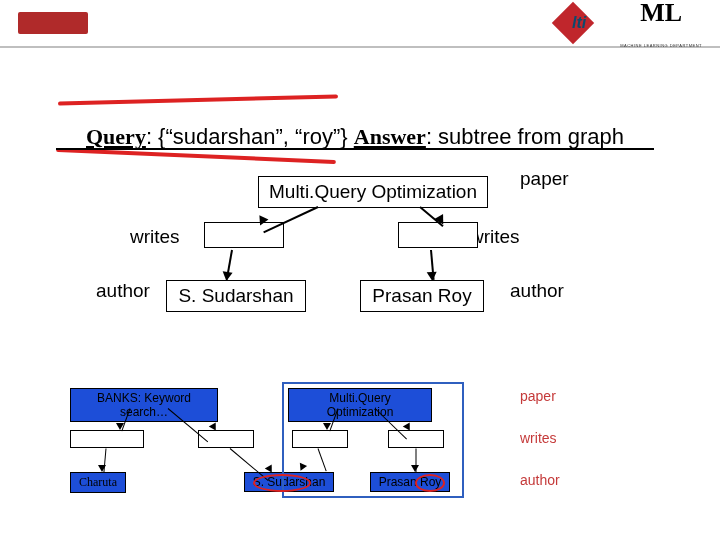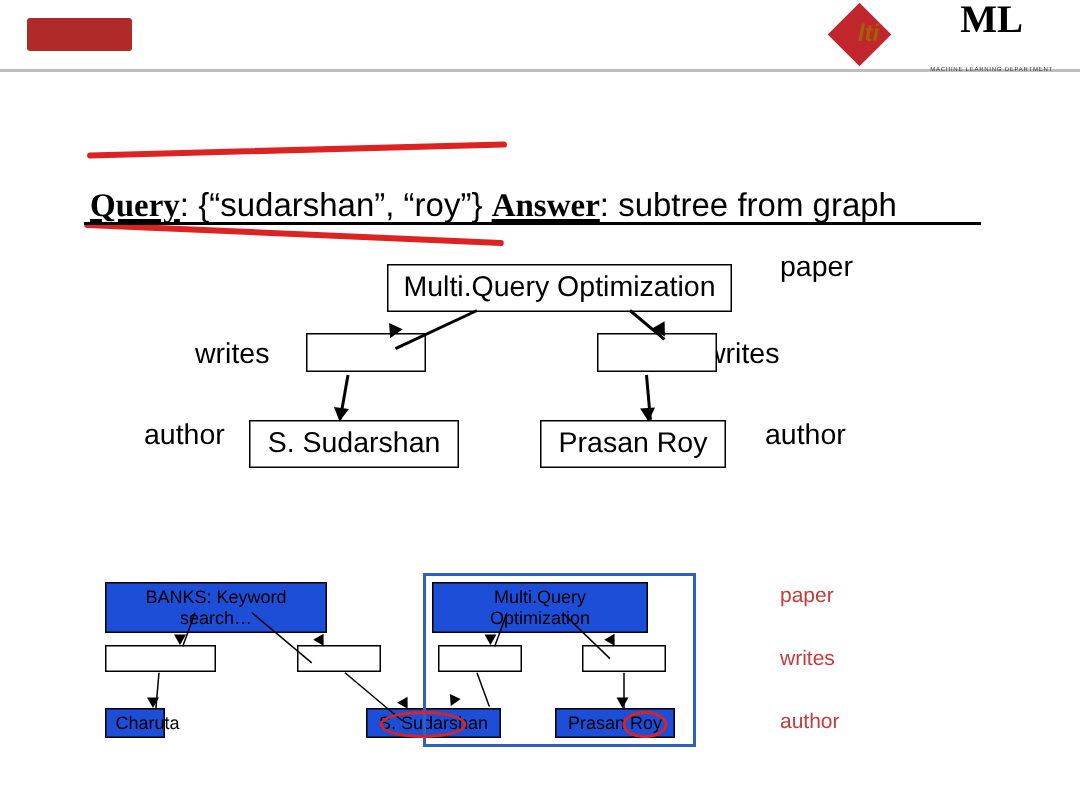--- a/index.html
+++ b/index.html
@@ -5,28 +5,28 @@
   *{box-sizing:border-box;margin:0;padding:0;}
   body{width:720px;height:540px;font-family:Arial,Helvetica,sans-serif;background:#fff;position:relative;overflow:hidden;}
   
   .hdr{height:48px;border-bottom:2px solid #bfbfbf;display:flex;align-items:center;justify-content:space-between;padding:0 18px;}
   .hdr-left{display:flex;align-items:center;gap:10px;}
   .hdr-right{display:flex;align-items:center;gap:14px;}
   .cmu-block{width:70px;height:22px;background:#b02a2a;border-radius:2px;}
   .scs{font-family:"Times New Roman",serif;font-size:8px;letter-spacing:2px;color:#555;}
   .lti-mark{display:flex;align-items:center;gap:4px;}
   .lti-diamond{width:30px;height:30px;background:#c0262c;transform:rotate(45deg);}
-  .lti-txt{font-style:italic;font-weight:bold;color:#a16207;font-size:16px;position:relative;left:-20px;}
+  .lti-txt{font-style:italic;font-weight:bold;color:#0c4a6e;font-size:16px;position:relative;left:-20px;}
   .ml-mark{display:flex;flex-direction:column;align-items:center;gap:15px;}
   .ml-top{display:flex;align-items:flex-end;gap:2px;}
   .ml-letter{font-family:"Times New Roman",serif;font-weight:bold;font-size:20px;}
   .ml-letter.big{font-size:26px;}
   .ml-sub{font-size:4px;letter-spacing:0.5px;color:#333;}
   
-  .title{position:absolute;left:60px;top:124px;width:590px;font-size:22px;color:#000;}
+  .title{position:absolute;left:60px;top:124px;width:590px;font-size:22px;color:#000;text-align:center;}
   .title b{font-family:"Times New Roman",serif;}
   .title .u{text-decoration:underline;}
   .title-underlines{position:absolute;left:56px;top:148px;}
   .long-under{width:598px;height:2px;background:#000;margin-bottom:2px;}
   .red-stroke{position:absolute;width:280px;height:4px;background:#d22;border-radius:3px;}
   .red-stroke.r1{left:58px;top:98px;transform:rotate(-1.5deg);}
   .red-stroke.r2{left:56px;top:154px;transform:rotate(2.5deg);}
   
   .node{position:absolute;border:1.5px solid #000;background:#fff;text-align:center;font-size:19px;padding:4px 10px;}
   .lbl{position:absolute;font-size:19px;color:#000;}
@@ -102,21 +102,21 @@
   <div class="snode" style="left:0px;top:0px;width:148px;">BANKS: Keyword search…</div>
   <div class="snode" style="left:218px;top:0px;width:144px;">Multi.Query Optimization</div>
   <span class="slbl" style="left:450px;top:0px;">paper</span>
 
   <div class="semp" style="left:0px;top:42px;width:74px;"></div>
   <div class="semp" style="left:128px;top:42px;width:56px;"></div>
   <div class="semp" style="left:222px;top:42px;width:56px;"></div>
   <div class="semp" style="left:318px;top:42px;width:56px;"></div>
   <span class="slbl" style="left:450px;top:42px;">writes</span>
 
-  <div class="snode" style="left:0px;top:84px;width:40px;">Charuta</div>
+  <div class="snode" style="left:0px;top:84px;width:56px;font-family:Liberation Serif, serif;">Charuta</div>
   <div class="snode" style="left:174px;top:84px;width:90px;">S. Sudarshan</div>
   <div class="snode" style="left:300px;top:84px;width:80px;">Prasan Roy</div>
   <span class="slbl" style="left:450px;top:84px;">author</span>
 
   <div class="sarrow" style="left:60px;top:20px;width:24px;transform:rotate(110deg);"></div>
   <div class="sarrowhead" style="left:46px;top:35px;"></div>
   <div class="sarrow" style="left:98px;top:20px;width:52px;transform:rotate(40deg);"></div>
   <div class="sarrowhead" style="left:140px;top:36px;transform:rotate(-30deg);"></div>
   <div class="sarrow" style="left:268px;top:20px;width:24px;transform:rotate(110deg);"></div>
   <div class="sarrowhead" style="left:253px;top:35px;"></div>

